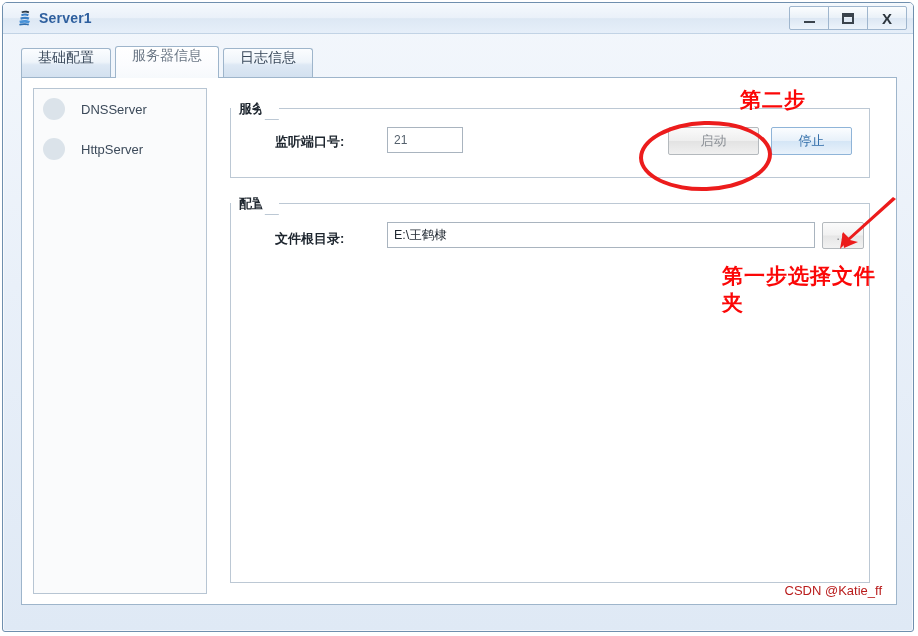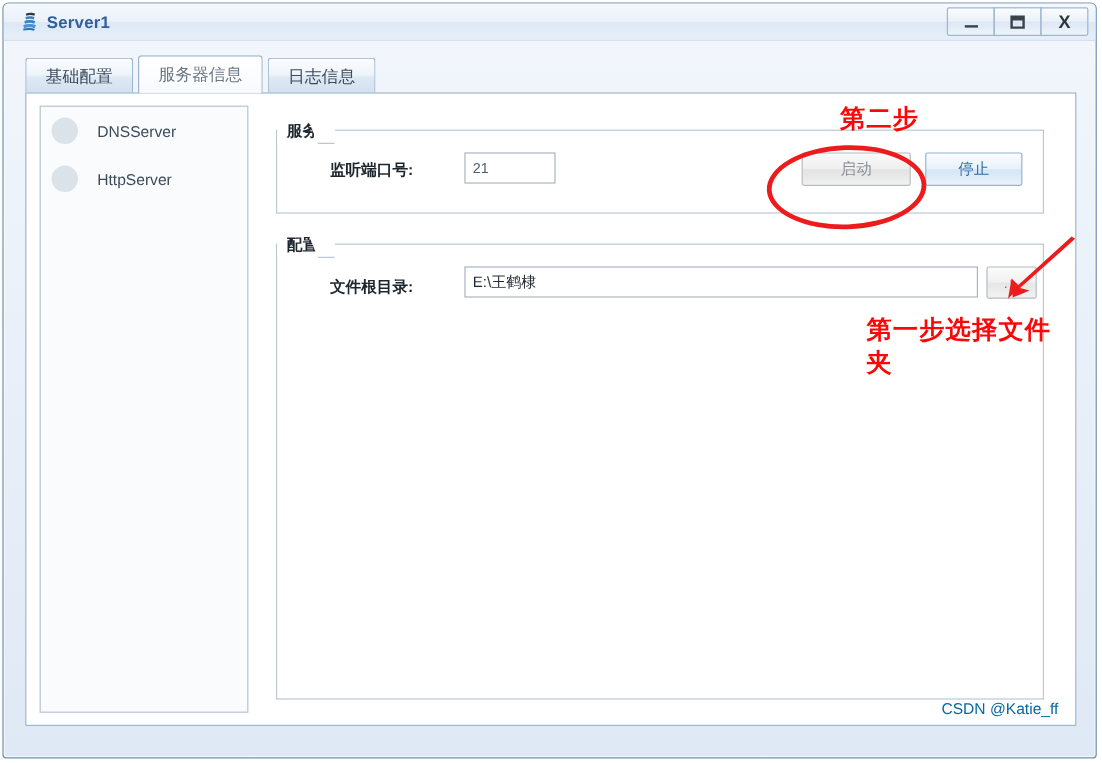--- a/index.html
+++ b/index.html
@@ -112,21 +112,20 @@
     top: 43px;
     height: 32px;
     display: flex;
     align-items: flex-end;
   }
   .tab {
     box-sizing: border-box;
     height: 30px;
     padding: 0 16px;
     display: flex;
-    align-items: center;
     justify-content: center;
     font-size: 14px;
     color: #3b4a5c;
     border: 1px solid #9eb5cb;
     border-bottom: none;
     border-radius: 3px 3px 0 0;
     background: linear-gradient(to bottom, #fbfdff 0%, #eef4fa 45%, #dde8f4 55%, #d2e0ef 100%);
     margin-right: 4px;
     cursor: default;
     white-space: nowrap;
@@ -300,21 +299,21 @@
   
   .anno {
     position: absolute;
     color: #fb0707;
     font-size: 21px;
     font-weight: bold;
     line-height: 27px;
     white-space: pre;
     letter-spacing: 1px;
   }
-  #anno-step2 { left: 700px; top: 86px; }
+  #anno-step2 { left: 740px; top: 86px; }
   #anno-step1 { left: 722px; top: 262px; width: 170px; white-space: normal; }
 
   .ellipse {
     position: absolute;
     left: 639px;
     top: 121px;
     width: 133px;
     height: 70px;
     border: 4px solid #ec1c1c;
     border-radius: 50%;
@@ -328,21 +327,21 @@
     top: 196px;
     width: 80px;
     height: 60px;
   }
 
   .watermark {
     position: absolute;
     right: 14px;
     bottom: 6px;
     font-size: 13px;
-    color: #0369a1;
+    color: #b91c1c;
     white-space: nowrap;
   }
 </style>
 </head>
 <body>
 
 <div id="app">
   <div class="window">
 
     <div class="titlebar">

